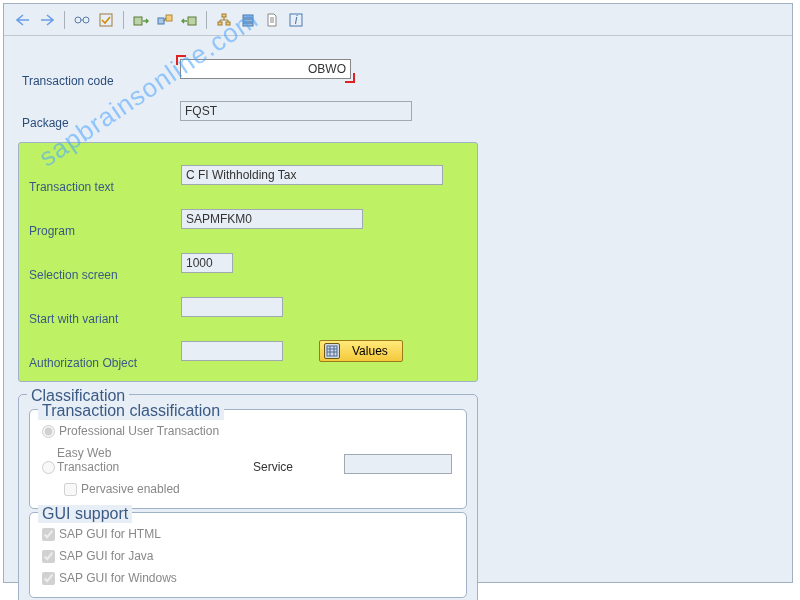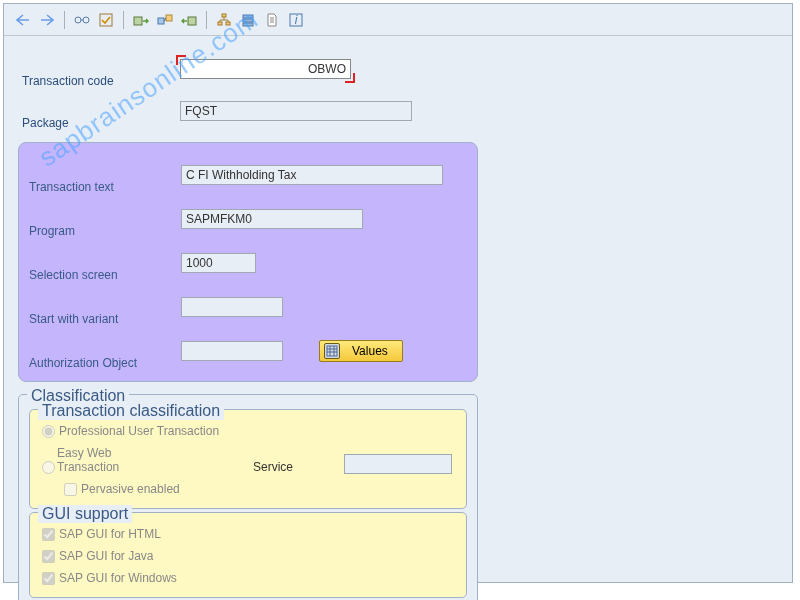--- a/index.html
+++ b/index.html
@@ -14,33 +14,33 @@
   .form-row label { width: 158px; color: #2a4d7d; margin-top: 24px; }
   .top-rows { padding-top: 12px; }
   
   .inp { height: 20px; border: 1px solid #888; background: #fff; padding: 0 4px; color: #333; }
   .inp.ro { background: #e8eef5; border-color: #a0a8b0; }
   .field-tx-code { position: relative; }
   .corner-tl, .corner-br { position: absolute; width: 10px; height: 10px; }
   .corner-tl { left: -4px; top: -4px; border-left: 2px solid #d22; border-top: 2px solid #d22; }
   .corner-br { right: -4px; bottom: -4px; border-right: 2px solid #d22; border-bottom: 2px solid #d22; }
   
-  .group { margin: 10px 14px 0 14px; border: 1px solid #9fb2c8; border-radius: 8px; background: #c4b5fd; padding: 10px 8px 8px 0; }
+  .group { margin: 10px 14px 0 14px; border: 1px solid #9fb2c8; border-radius: 3px; background: #bef264; padding: 10px 8px 8px 0; }
   .group .form-row { padding: 3px 10px; }
   .group .form-row label { width: 152px; color: #3a5a85; }
   .group-vals { width: 460px; }
   
   .values-btn { display: inline-flex; align-items: center; gap: 12px; height: 22px;
     background: linear-gradient(#ffe97a, #f4c93c); border: 1px solid #9a7b1a;
     padding: 0 14px 0 4px; border-radius: 2px; cursor: pointer; margin-left: 36px; }
   .values-btn .ico { width: 16px; height: 16px; display: inline-flex; align-items: center; justify-content: center; border: 1px solid #6a5a1a; background: #d5d9e0; border-radius: 2px; }
   
   .fieldset { margin: 12px 14px 0 14px; border: 1px solid #9fb2c8; border-radius: 5px; padding: 8px 10px 10px 10px; position: relative; width: 460px; background: #e8eef5; }
   .fieldset .legend { position: absolute; top: -8px; left: 8px; background: #e8eef5; padding: 0 4px; color: #3a5a85; font-size: 16px; }
-  .inner-fieldset { border: 1px solid #9fb2c8; border-radius: 5px; padding: 10px 10px 8px 10px; position: relative; margin-top: 6px; background: #fef9c3; }
+  .inner-fieldset { border: 1px solid #9fb2c8; border-radius: 5px; padding: 10px 10px 8px 10px; position: relative; margin-top: 6px; background: #ffffff; }
   .inner-fieldset .legend { top: -8px; }
   .radio-row, .check-row { display: flex; align-items: center; padding: 4px 2px; color: #888; gap: 2px; }
   .check-row.enabled { color: #888; }
   .radio-row input, .check-row input { margin-right: 2px; }
   .sub-indent { margin-left: 22px; }
   .svc-row { display: flex; align-items: flex-end; gap: 0; }
   .svc-row .svc-label { width: 108px; color: #333; margin-left: 110px; }
   
   .watermark { position: absolute; left: 20px; top: 70px; font-size: 26px; color: #4aa3ff; opacity: 0.55; transform: rotate(-34deg); pointer-events: none; font-weight: 500; letter-spacing: 1px; }
   .app-wrap { position: relative; }
@@ -145,21 +145,21 @@
     <div class="form-row">
       <label>Transaction text</label>
       <input class="inp ro" style="width: 262px;" readonly="" value="C FI Withholding Tax">
     </div>
     <div class="form-row">
       <label>Program</label>
       <input class="inp ro" style="width: 182px;" readonly="" value="SAPMFKM0">
     </div>
     <div class="form-row">
       <label>Selection screen</label>
-      <input class="inp ro" style="width: 75px;" readonly="" value="1000">
+      <input class="inp ro" style="width: 52px;" readonly="" value="1000">
     </div>
     <div class="form-row">
       <label>Start with variant</label>
       <input class="inp ro" style="width: 102px;" readonly="" value="">
     </div>
     <div class="form-row">
       <label>Authorization Object</label>
       <input class="inp ro" style="width: 102px;" readonly="" value="">
       <button class="values-btn">
         <span class="ico">

